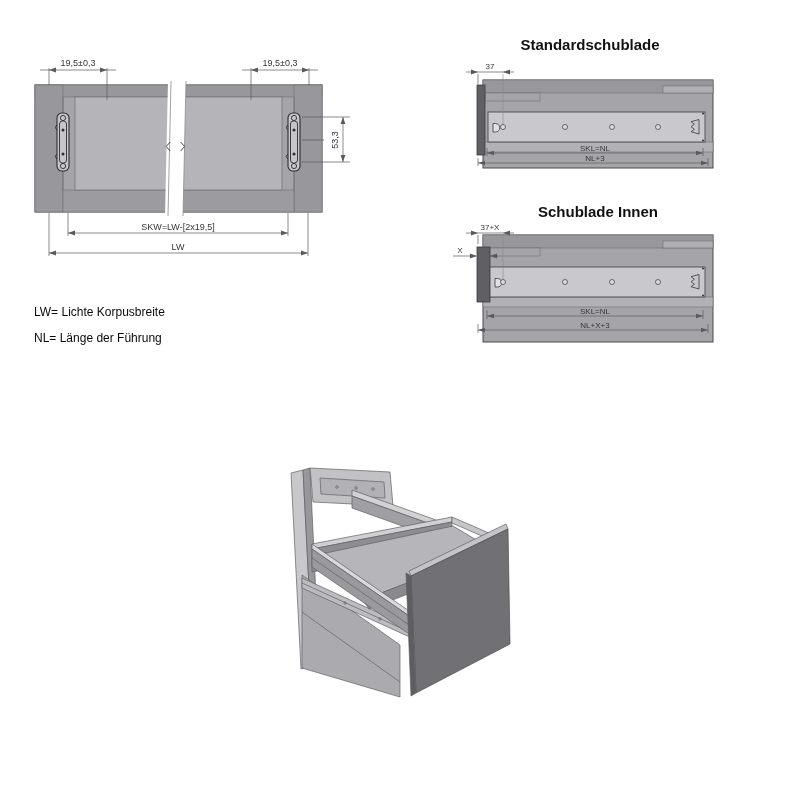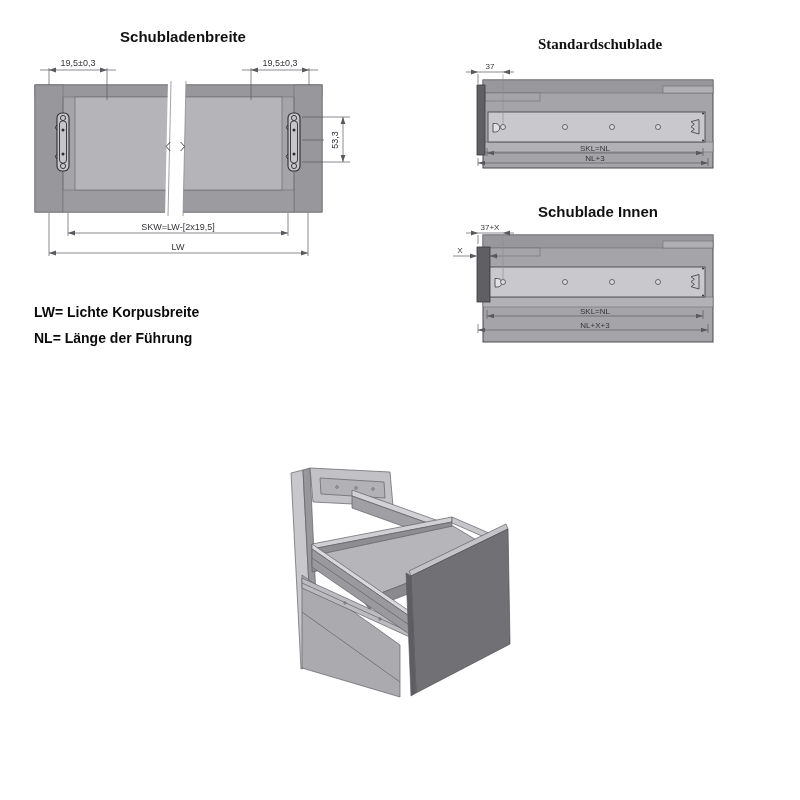--- a/index.html
+++ b/index.html
@@ -1,30 +1,29 @@
 <!DOCTYPE html>
 <html><head>
 <meta charset="utf-8">
 <style>
   html,body{margin:0;padding:0;background:#fff;}
   .canvas{position:relative;width:800px;height:800px;background:#ffffff;overflow:hidden;
           font-family:"Liberation Sans",sans-serif;}
   .diag-title{position:absolute;text-align:center;font-weight:bold;font-size:15px;color:#111;}
   .legend{position:absolute;left:34px;top:299px;}
-  .legend div{font-weight:bold;font-size:14px;color:#0a0a0a;line-height:26px;white-space:nowrap;}
+  .legend div{font-weight:normal;font-size:12px;color:#0a0a0a;line-height:26px;white-space:nowrap;}
   svg text{font-family:"Liberation Sans",sans-serif;fill:#35353a;}
   .dimtxt{font-size:9px;}
   .dimtxt-sm{font-size:8px;}
 </style>
 </head>
 <body>
 
 <div class="canvas">
 
-  <div class="diag-title" style="left:18px;top:28px;width:330px;">Schubladenbreite</div>
 
   <svg style="position:absolute;left:18px;top:55px;" width="350" height="212" viewBox="0 0 350 212">
 
     <g>
       <rect x="17" y="30" width="287" height="127" fill="#a5a5a9" stroke="#4a4a4e" stroke-width="1"></rect>
       <rect x="17" y="30" width="287" height="12" fill="#98989c" stroke="#6e6e72" stroke-width="0.6"></rect>
       <rect x="17" y="30" width="28" height="127" fill="#98989c" stroke="#6e6e72" stroke-width="0.6"></rect>
       <rect x="276" y="30" width="28" height="127" fill="#98989c" stroke="#6e6e72" stroke-width="0.6"></rect>
       <rect x="45" y="135" width="231" height="22" fill="#9c9ca0" stroke="#6e6e72" stroke-width="0.6"></rect>
       <rect x="57" y="42" width="207" height="93" fill="#b5b5b9" stroke="#6e6e72" stroke-width="0.7"></rect>
@@ -86,21 +85,21 @@
 
     <g stroke="#5a5a5e" stroke-width="0.7">
       <line x1="31" y1="158" x2="31" y2="201"></line>
         <line x1="290" y1="158" x2="290" y2="201"></line>
       <line x1="31" y1="198" x2="290" y2="198"></line>
       <path d="M31,198 l7,-2.4 l0,4.8 z M290,198 l-7,-2.4 l0,4.8 z" fill="#5a5a5e" stroke="none"></path>
       <text class="dimtxt" x="160" y="194.5" text-anchor="middle" stroke="none">LW</text>
     </g>
   </svg>
 
-  <div class="diag-title" style="left:447px;top:36px;width:306px;font-family:Liberation Serif, serif;">Standardschublade</div>
+  <div class="diag-title" style="left:437px;top:36px;width:306px;">Standardschublade</div>
 
   <svg style="position:absolute;left:450px;top:60px;" width="320" height="115" viewBox="0 0 320 115">
     <g>
       <rect x="33" y="20" width="230" height="88" fill="#a5a5a9" stroke="#4a4a4e" stroke-width="1"></rect>
       <rect x="33" y="20" width="230" height="13" fill="#98989c" stroke="#6e6e72" stroke-width="0.6"></rect>
       <rect x="213" y="26" width="50" height="7" fill="#b0b0b4" stroke="#6e6e72" stroke-width="0.6"></rect>
       <rect x="35" y="33" width="55" height="8" fill="#a5a5a9" stroke="#6e6e72" stroke-width="0.6"></rect>
       <rect x="33" y="82" width="230" height="10" fill="#b2b2b6" stroke="#6e6e72" stroke-width="0.6"></rect>
       <rect x="27" y="25" width="8" height="70" fill="#606064" stroke="#3a3a3e" stroke-width="0.8"></rect>
       <g>

